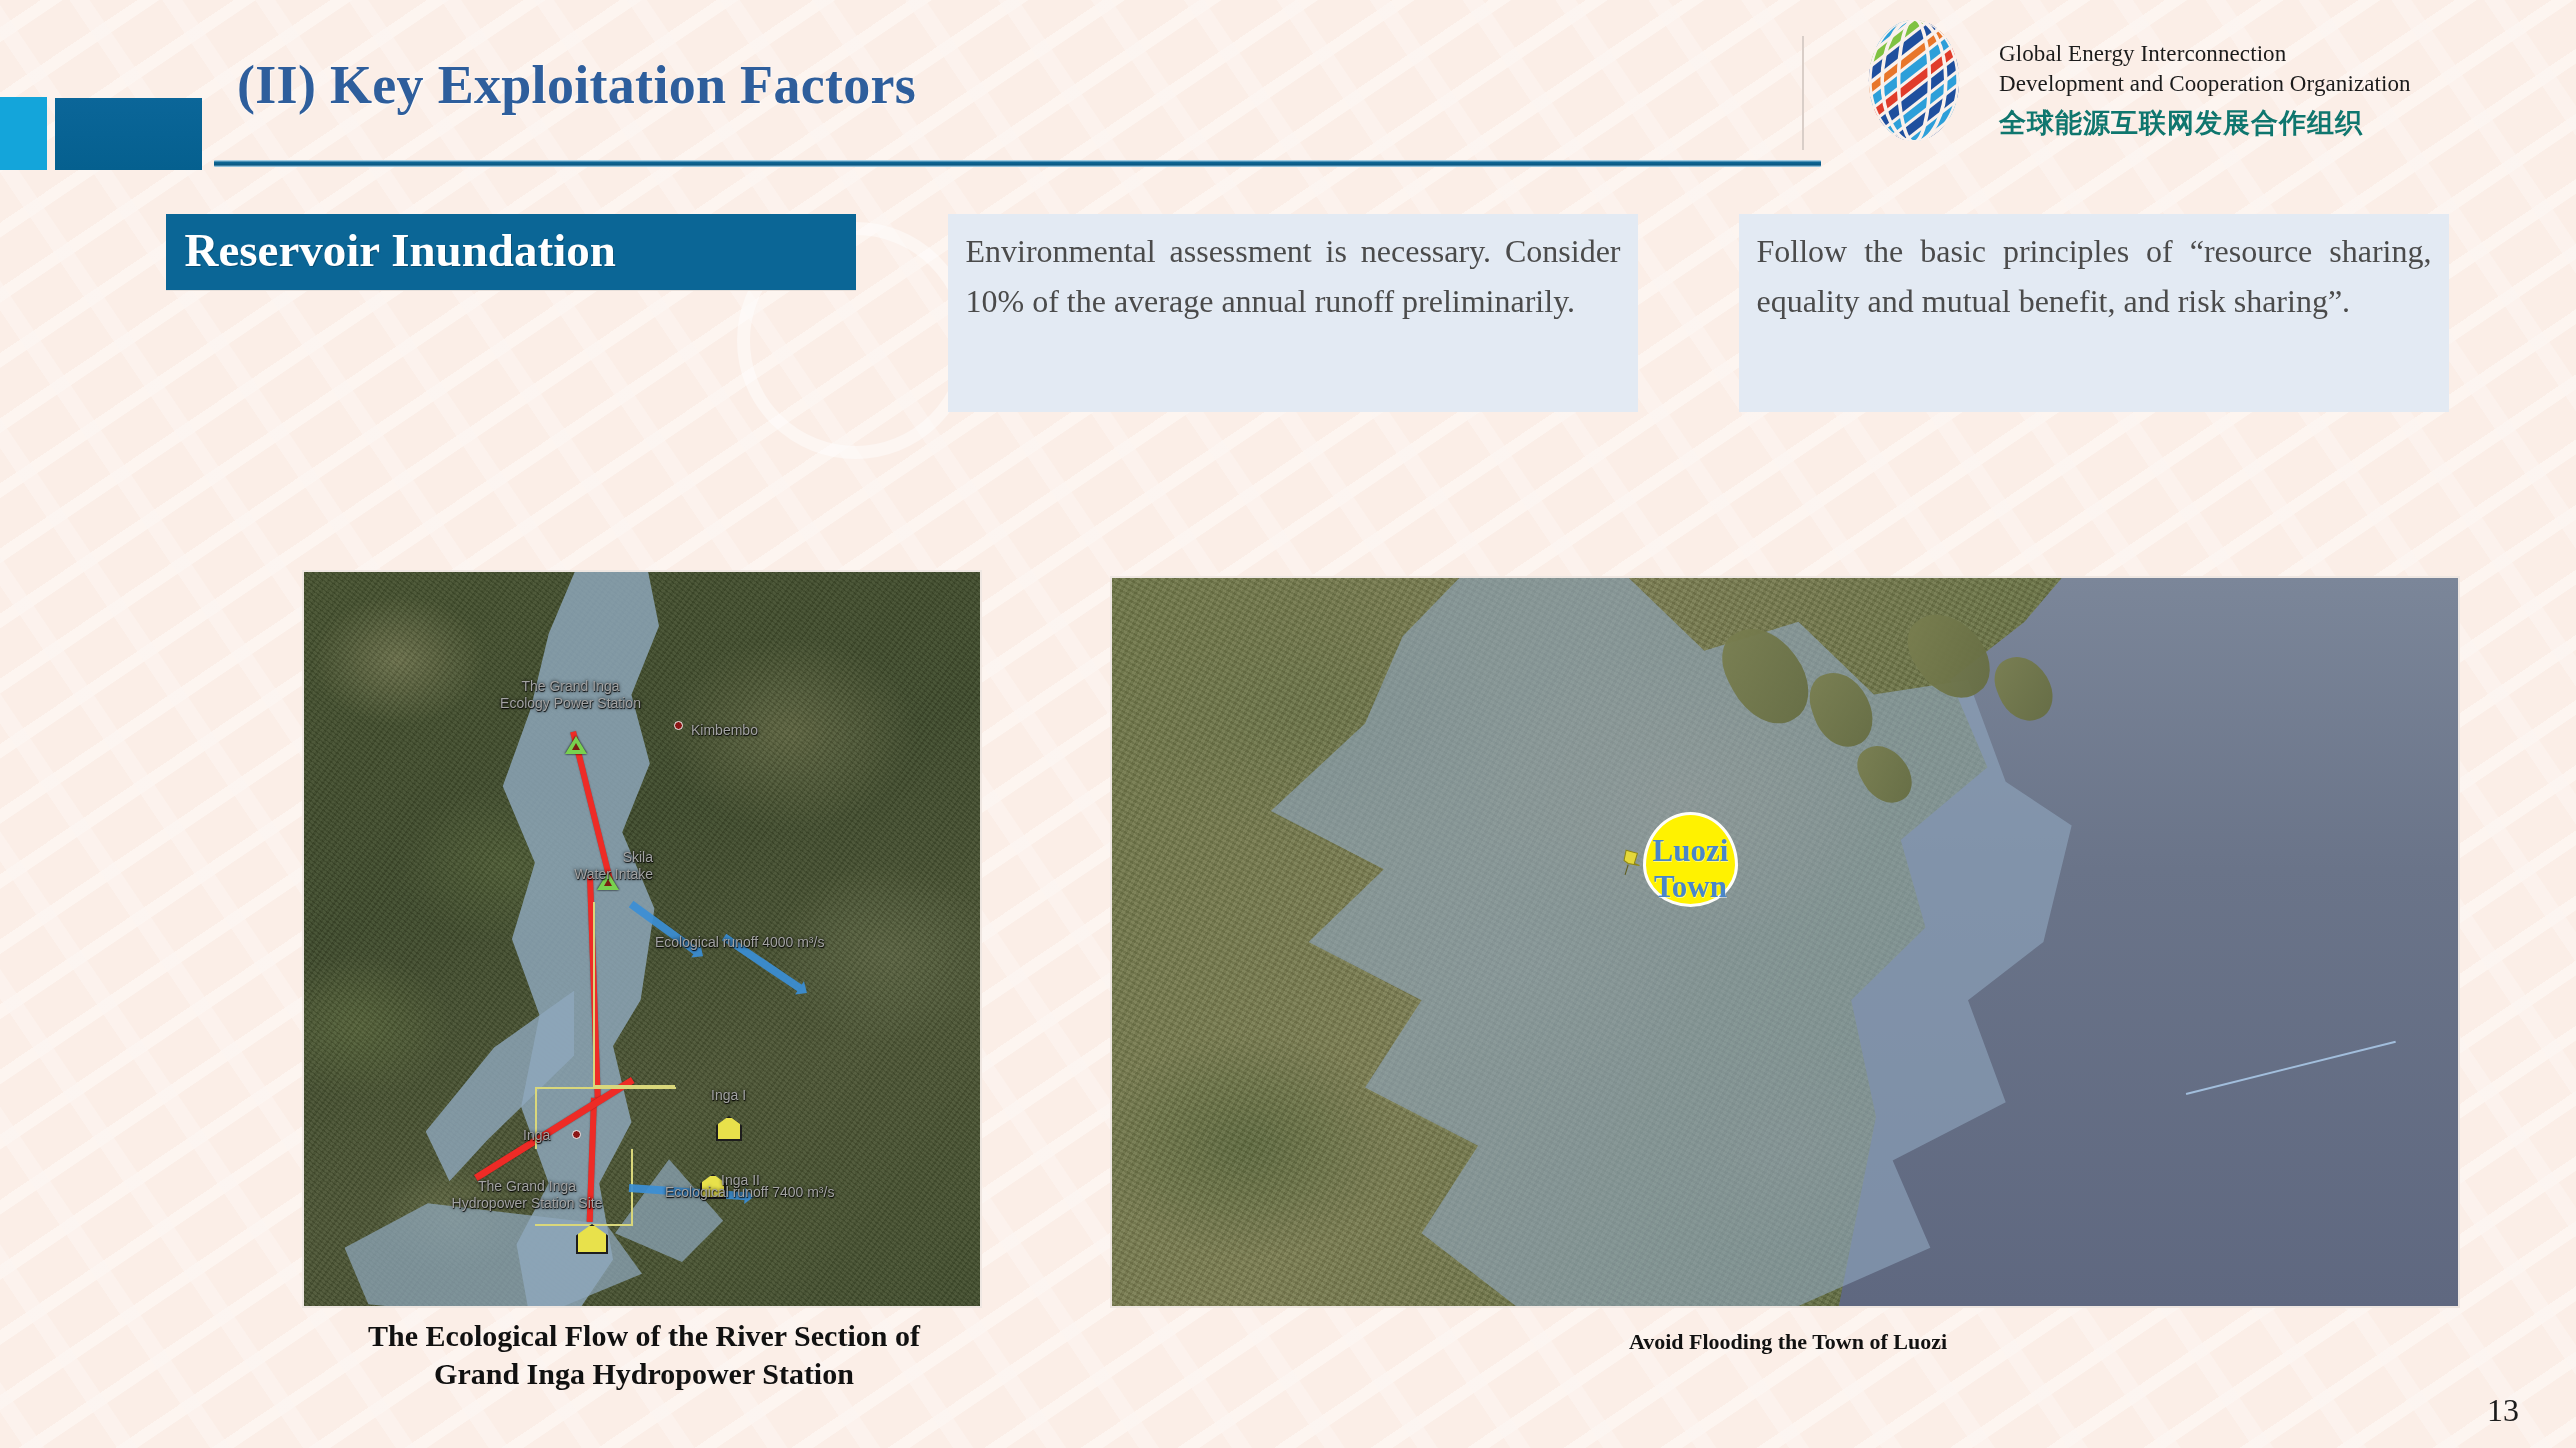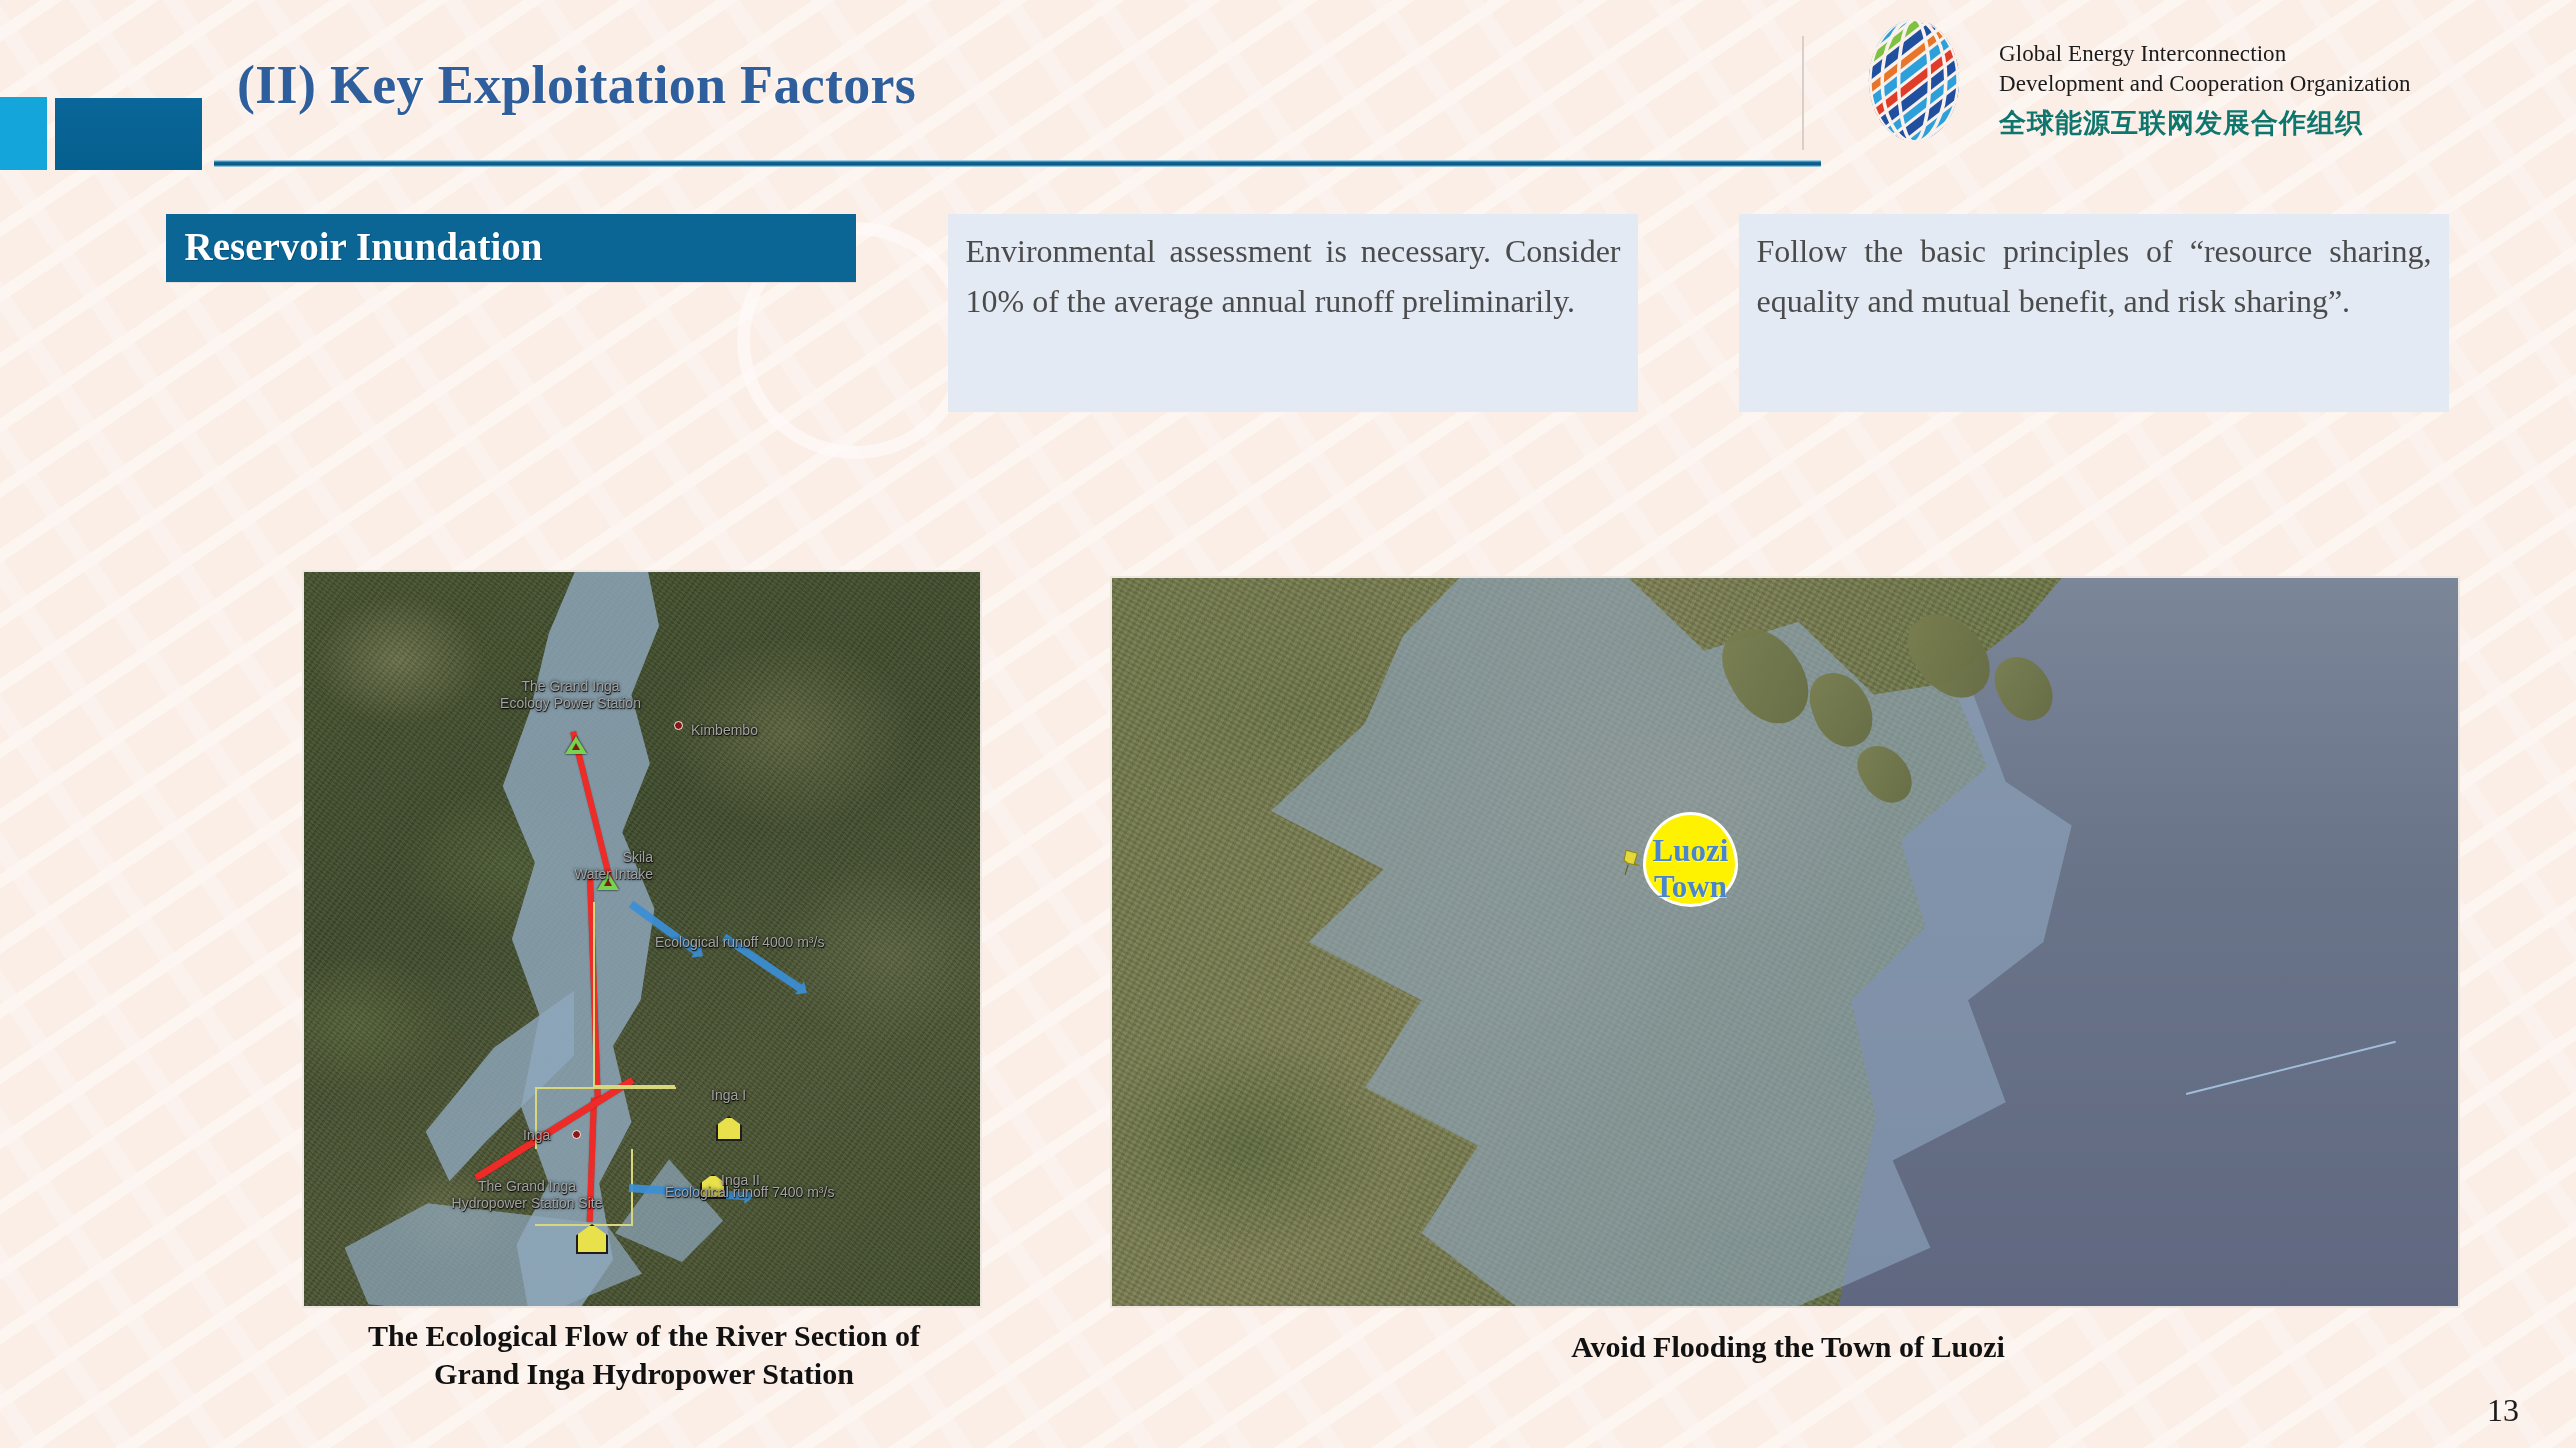--- a/index.html
+++ b/index.html
@@ -127,21 +127,21 @@
     top: 214px;
   }
   .factor-card.c0 { left: 166px;  width: 690px; }
   .factor-card.c1 { left: 948px; width: 690px; }
   .factor-card.c2 { left: 1739px; width: 710px; }
 
   .factor-head {
     background: #0b6696;
     color: #ffffff;
     font-weight: 700;
-    font-size: 39px;
+    font-size: 47px;
     line-height: 1;
     padding: 13.4px 18.5px 15.5px 18.5px;
     white-space: nowrap;
     text-shadow: 1px 1px 0.5px rgba(0,0,0,.22);
     border-bottom: 1.5px solid #e6ded9;
   }
   .factor-card.c2 .factor-head { font-size: 37px; padding-left: 15.5px; }
 
   .factor-body {
     background: #e3eaf3;
@@ -407,21 +407,21 @@
     font-weight: 700;
     color: #111;
     line-height: 1.28;
     white-space: pre-line;
   }
   #caption-right {
     position: absolute;
     left: 1185px; top: 1328px;
     width: 1206px;
     text-align: center;
-    font-size: 30px;
+    font-size: 22px;
     font-weight: 700;
     color: #111;
     line-height: 1.28;
   }
 
   #page-number {
     position: absolute;
     right: 57px; bottom: 19.6px;
     font-size: 32px;
     color: #1b1b1b;

